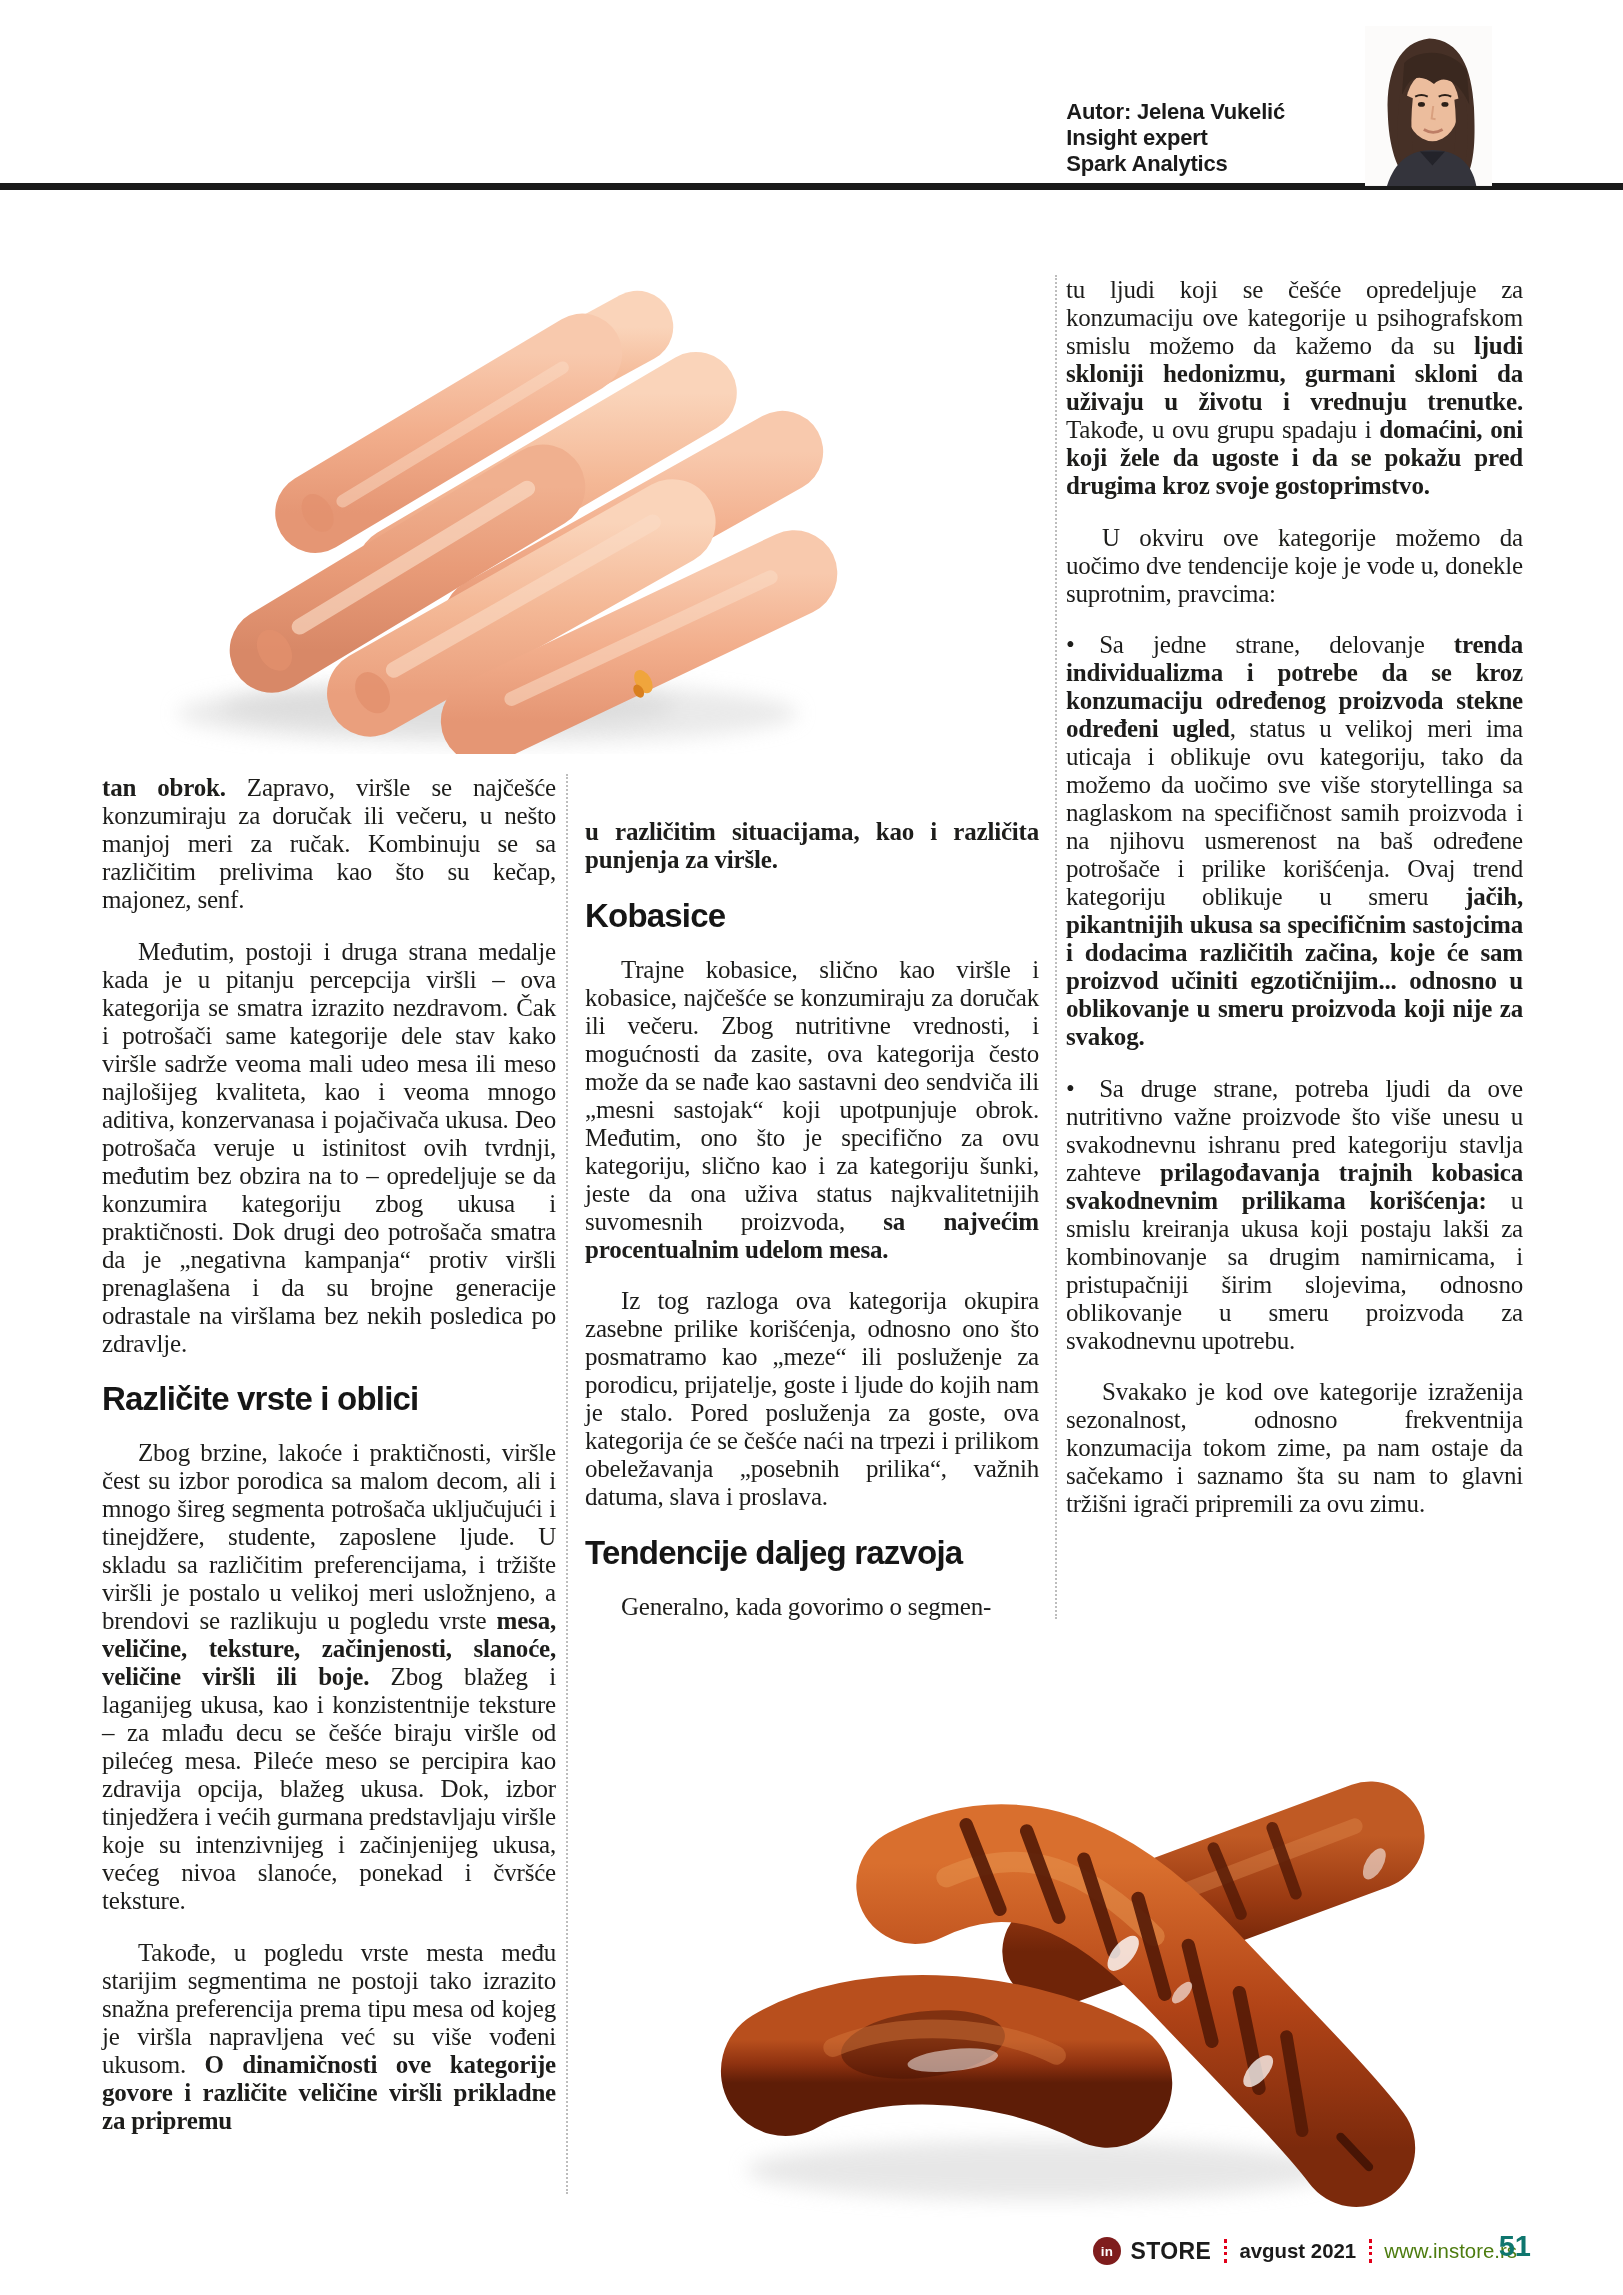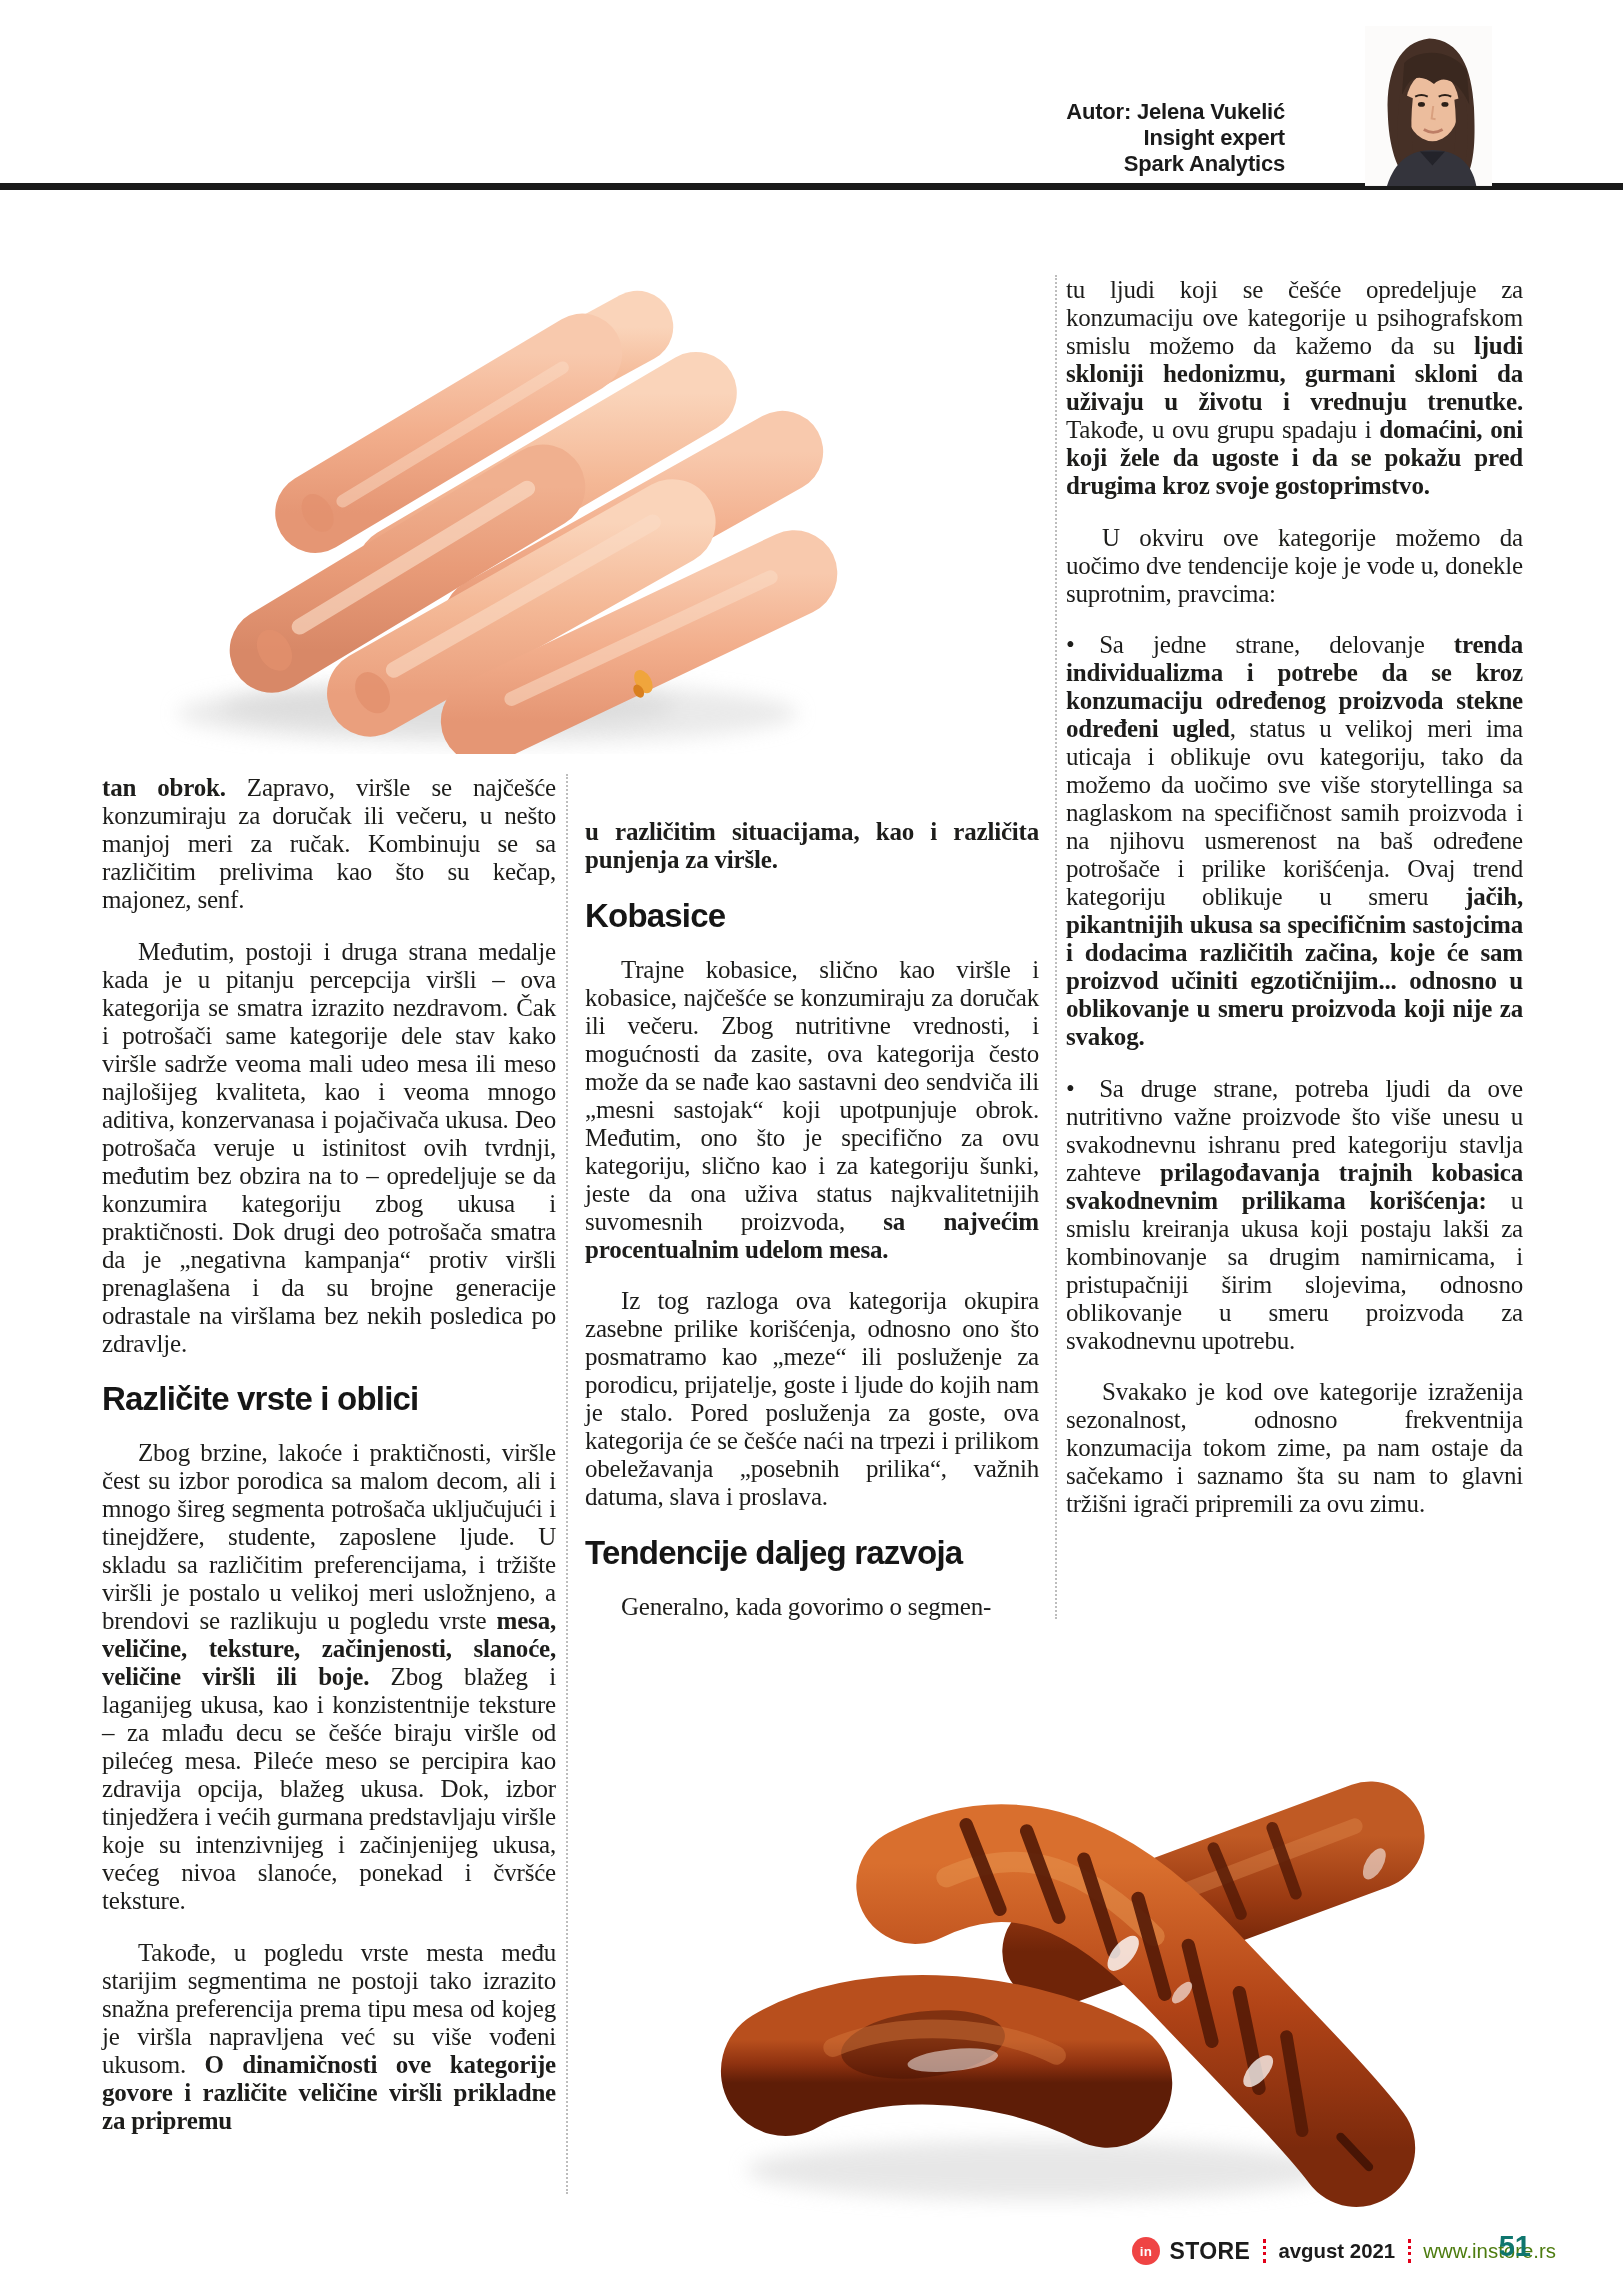--- a/index.html
+++ b/index.html
@@ -3,21 +3,21 @@
 <meta charset="utf-8">
 <style>
   html,body{margin:0;padding:0;background:#888;}
   .page{
     position:relative;width:1623px;height:2295px;background:#ffffff;
     margin:0 auto;overflow:hidden;
     font-family:"Liberation Serif","DejaVu Serif",serif;color:#1d1d1b;
   }
   
   .author-block{
-    position:absolute;right:338px;top:99px;text-align:right;
+    position:absolute;right:338px;top:99px;
     font-family:"Liberation Sans","DejaVu Sans",sans-serif;
     font-weight:700;font-size:22px;line-height:26px;color:#1b1b1b;letter-spacing:-0.2px;
   }
   .author-photo{position:absolute;left:1365px;top:26px;width:127px;height:160px;z-index:3;}
   .header-rule{position:absolute;left:0;top:183px;width:1623px;height:7px;background:#1a1a1a;}
   
   .fig-hotdogs{position:absolute;left:119px;top:242px;width:818px;height:512px;}
   .fig-sausages{position:absolute;left:664px;top:1716px;width:781px;height:503px;}
   
   .col{position:absolute;width:454px;}
@@ -40,23 +40,23 @@
   .divider{position:absolute;width:0;border-left:2.4px dotted #bdbdbd;}
   .divider-1{left:566px;top:774px;height:1420px;}
   .divider-2{left:1055px;top:275px;height:1344px;}
   
   .footer{
     position:absolute;left:1093px;top:2233px;height:36px;
     display:flex;align-items:center;
     font-family:"Liberation Sans","DejaVu Sans",sans-serif;color:#1b1b1b;
   }
   .logo-circle{
-    width:28px;height:28px;border-radius:50%;background:#ef4444;
+    width:28px;height:28px;border-radius:50%;background:#7f1d1d;
     display:flex;align-items:center;justify-content:center;
-    color:#fff;font-weight:700;font-size:13.4px;letter-spacing:0.4px;margin-right:9.4px;margin-left:39px;
+    color:#fff;font-weight:700;font-size:13.4px;letter-spacing:0.4px;margin-right:9.4px;
   }
   .brand{font-weight:700;font-size:23px;letter-spacing:0.4px;}
   .red-sep{height:23.6px;border-left:3.1px dotted #e2001a;margin:0 12.6px;}
   .issue-date{font-weight:700;font-size:20.4px;}
   .site-url{font-weight:400;font-size:20.4px;color:#4d7c0f;}
   .page-number{
     position:absolute;right:92px;top:2230px;
     font-family:"Liberation Sans","DejaVu Sans",sans-serif;
     font-weight:700;font-size:29px;color:#0f766e;
   }

